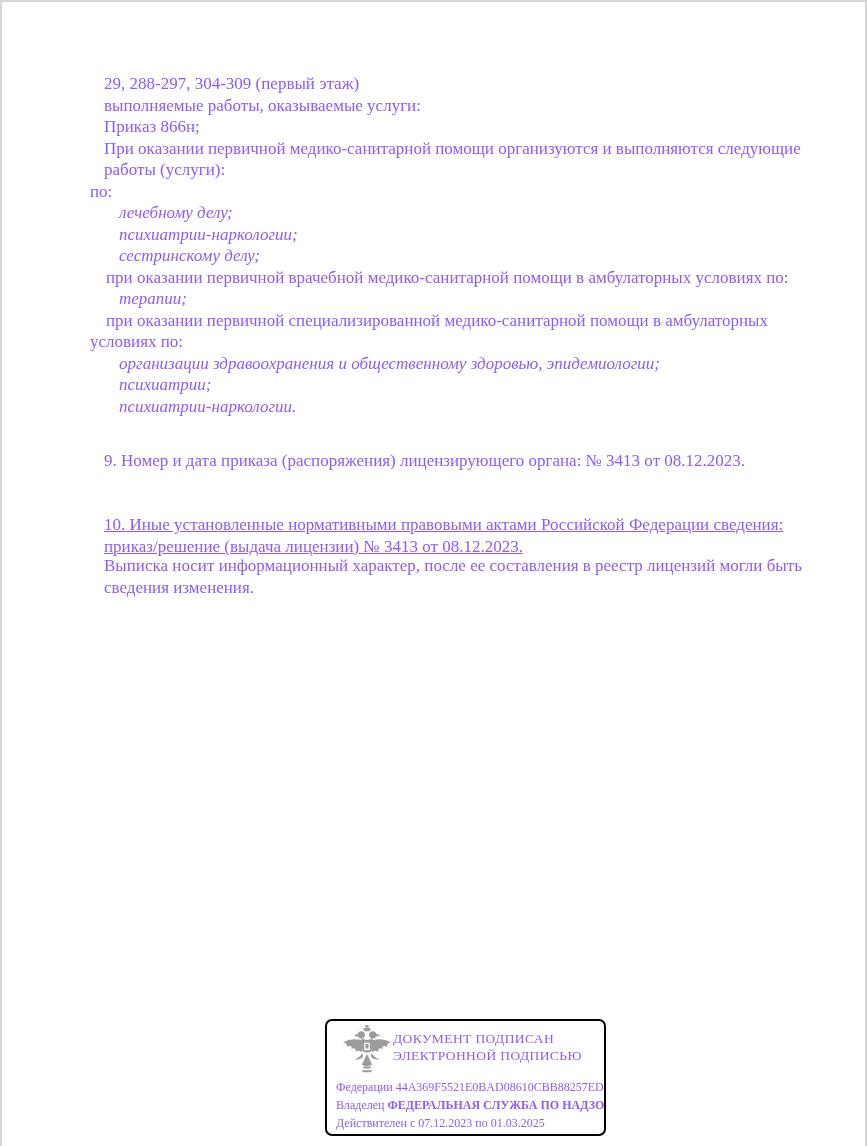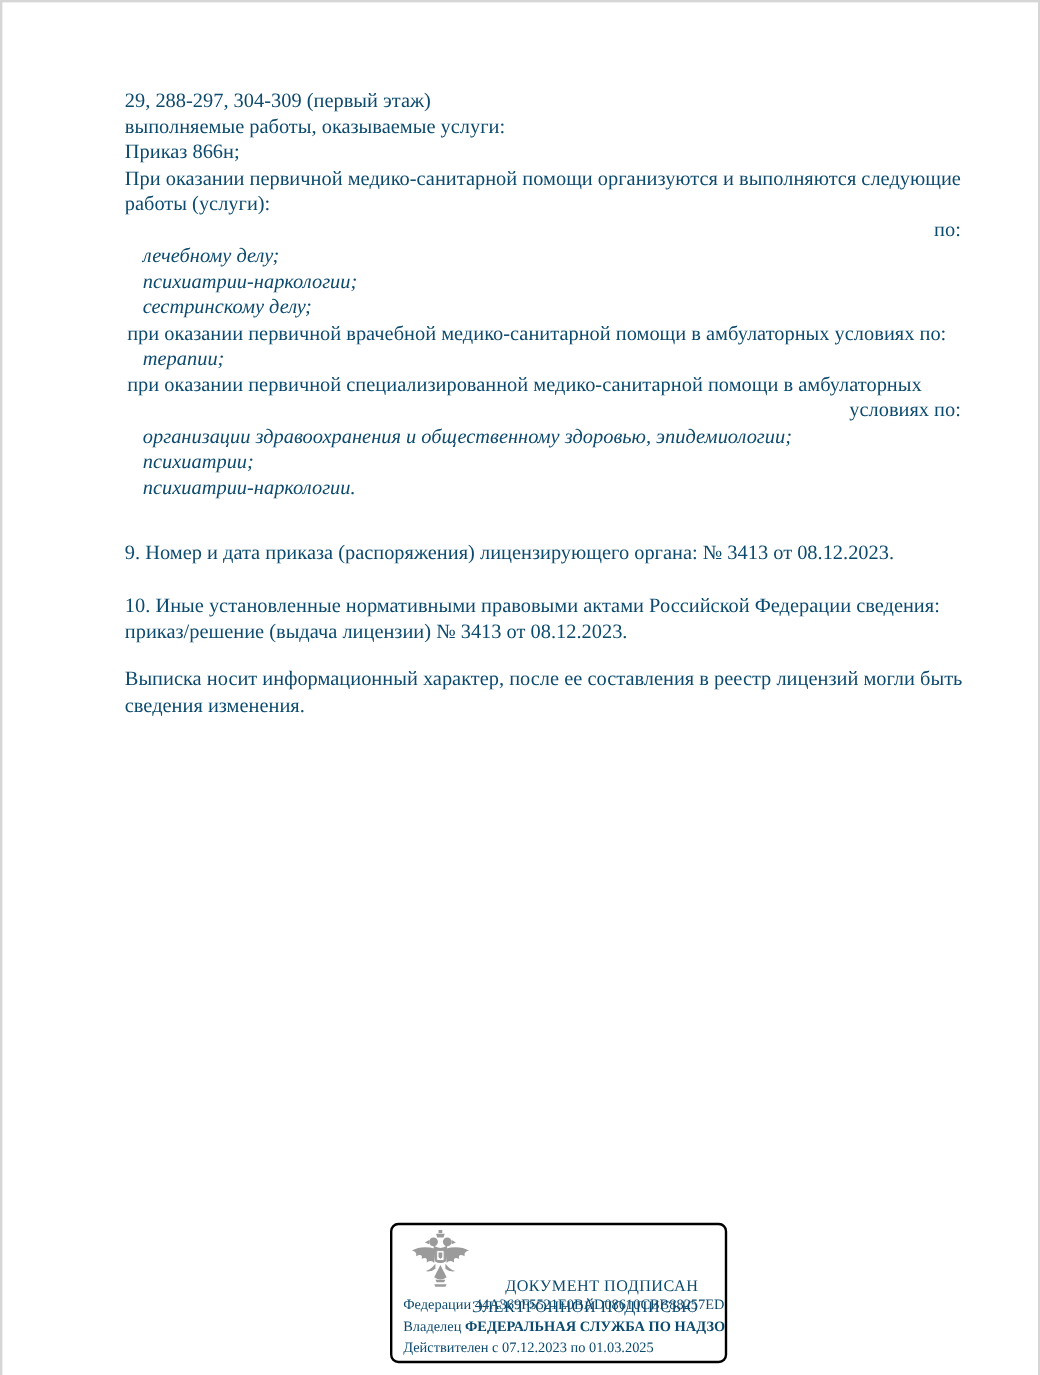--- a/index.html
+++ b/index.html
@@ -8,63 +8,62 @@
   .page {
     position: relative;
     width: 867px; height: 1146px;
     box-sizing: border-box;
     background: #ffffff;
     border-top: 2px solid #d6d6d6;
     border-left: 2px solid #d6d6d6;
     border-right: 2px solid #d6d6d6;
     overflow: hidden;
     font-family: "Liberation Serif", "DejaVu Serif", serif;
-    color: #0c4a6e;
+    color: #8b5cf6;
   }
   .textblock {
     position: absolute;
     left: 88px;
     font-size: 17px;
     line-height: 21.5px;
   }
   .ln { white-space: pre; }
-  .i0 { padding-left: 0; text-align: right; }
+  .i0 { padding-left: 0; }
   .ia { padding-left: 14px; }
   .ib { padding-left: 16px; }
   .ic { padding-left: 29px; font-style: italic; }
 
   .block-body       { top: 71px; }
   .block-para9      { top: 448px; }
-  .block-para10     { top: 492px; }
+  .block-para10     { top: 512px; text-decoration: underline; }
   .block-disclaimer { top: 553px; }
 
   
   .stamp {
     position: absolute;
     left: 323px; top: 1017px;
     width: 281px; height: 117px;
     box-sizing: border-box;
     border: 2px solid #000000;
     border-radius: 7px;
     background: #ffffff;
   }
   .stamp-emblem {
     position: absolute;
     left: 14px; top: 4px;
     width: 52px; height: 54px;
   }
   .stamp-emblem svg { width: 100%; height: 100%; display: block; }
   .stamp-title {
     position: absolute;
-    left: 66px; right: 22px; top: 9px;
-    text-align: right;
+    left: 66px; right: 0; top: 9px;
+    text-align: left;
     font-size: 13.5px;
     line-height: 17px;
     letter-spacing: 0.4px;
-    margin-top: 33px;
   }
   .stamp-info {
     position: absolute;
     left: 9px; top: 57px; right: 0;
     font-size: 12px;
     line-height: 18px;
   }
   .stamp-info .row {
     white-space: nowrap;
     overflow: hidden;

